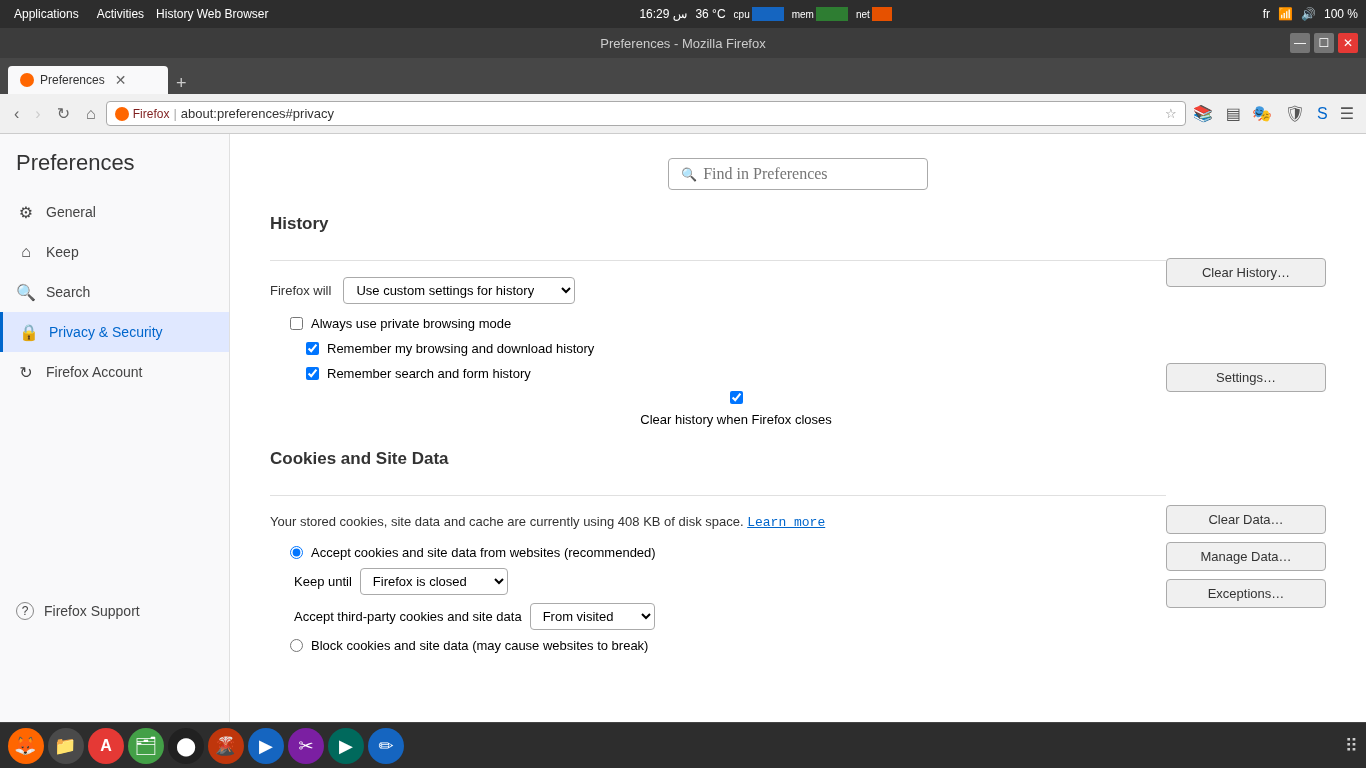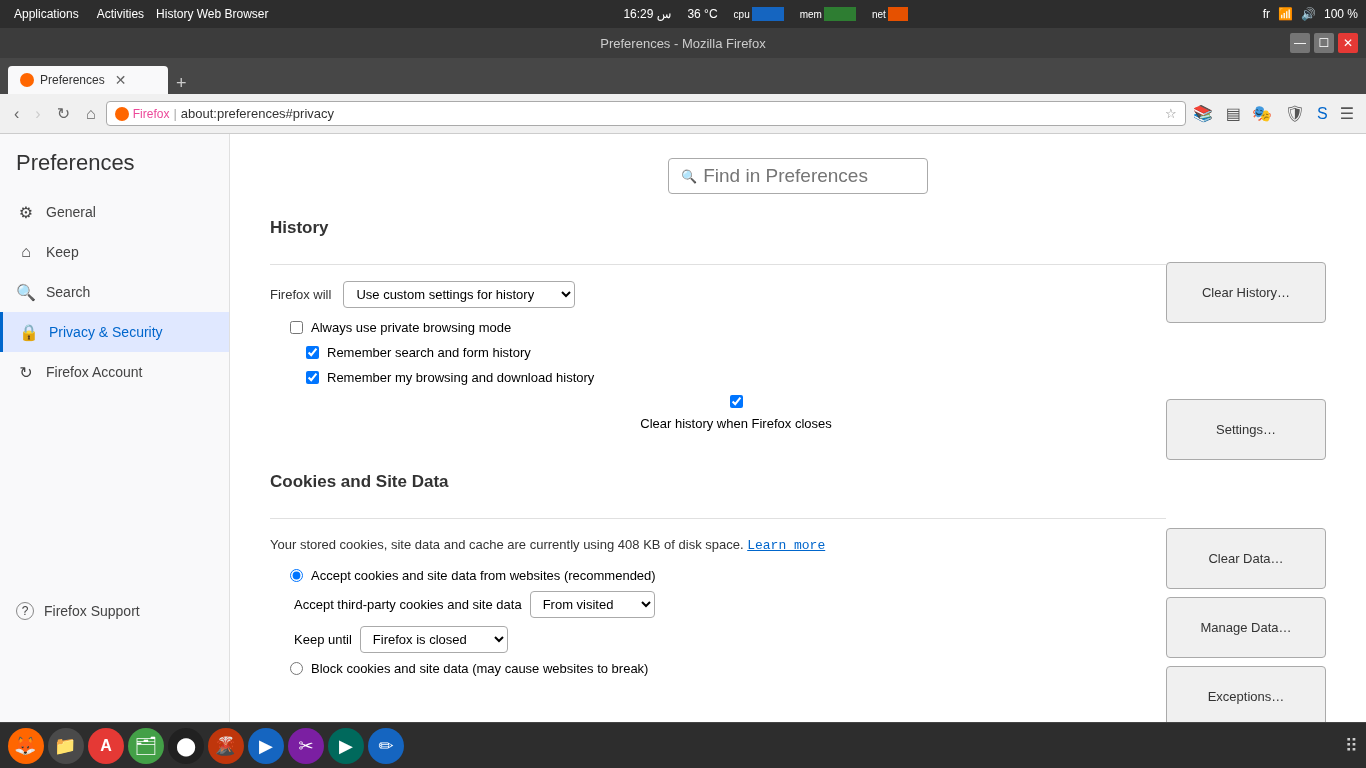--- a/index.html
+++ b/index.html
@@ -10,21 +10,21 @@
       background: #2d2d2d;
       color: #fff;
       height: 28px;
       display: flex;
       align-items: center;
       padding: 0 8px;
       font-size: 12px;
       justify-content: space-between;
     }
     .system-bar-left { display: flex; align-items: center; gap: 12px; }
-    .system-bar-center { display: flex; align-items: center; gap: 16px; }
+    .system-bar-center { display: flex; align-items: center; gap: 8px; }
     .system-bar-right { display: flex; align-items: center; gap: 8px; }
     .sys-btn { background: none; border: none; color: #fff; font-size: 12px; cursor: pointer; padding: 2px 6px; }
     .cpu-bar { display: flex; align-items: center; gap: 2px; font-size: 10px; }
     .bar-visual { width: 32px; height: 14px; background: #1565c0; display: inline-block; }
     .bar-visual.green { background: #2e7d32; }
     .bar-visual.orange { background: #e65100; }
     .title-bar { background: #3c3c3c; height: 30px; display: flex; align-items: center; justify-content: center; color: #ccc; font-size: 13px; position: relative; }
     .window-controls { position: absolute; right: 8px; display: flex; gap: 4px; }
     .win-btn { width: 20px; height: 20px; border: none; cursor: pointer; font-size: 12px; display: flex; align-items: center; justify-content: center; color: #fff; border-radius: 2px; }
     .win-btn.minimize { background: #757575; }
@@ -68,21 +68,21 @@
     .search-bar { display: flex; align-items: center; gap: 6px; border: 1px solid #aaa; border-radius: 4px; padding: 6px 12px; width: 260px; background: #fff; }
     .search-bar input { border: none; outline: none; font-size: 13px; width: 100%; background: transparent; }
 
     
     .section-title { font-size: 17px; font-weight: 600; color: #333; margin-bottom: 16px; border-bottom: 1px solid #e0e0e0; padding-bottom: 26px; }
     .setting-row { display: flex; align-items: center; gap: 12px; margin-bottom: 12px; }
     .setting-label { font-size: 13px; color: #333; }
     select { border: 1px solid #aaa; border-radius: 4px; padding: 4px 24px 4px 8px; font-size: 13px; background: #fff; cursor: pointer; appearance: auto; }
     .checkbox-row { display: flex; align-items: center; gap: 8px; margin-bottom: 10px; padding-left: 20px; }
     .checkbox-row input[type="checkbox"] { cursor: pointer; }
-    .btn-secondary { background: #f0f0f0; border: 1px solid #aaa; border-radius: 4px; padding: 22px 14px; font-size: 13px; cursor: pointer; color: #333; }
+    .btn-secondary { background: #f0f0f0; border: 1px solid #aaa; border-radius: 4px; padding: 6px 14px; font-size: 13px; cursor: pointer; color: #333; }
     .two-col { display: flex; justify-content: space-between; align-items: flex-start; }
     .left-col { flex: 1; }
     .right-col { display: flex; flex-direction: column; gap: 8px; min-width: 160px; }
 
     
     .cookies-section { margin-top: 12px; }
     .cookies-desc { font-size: 13px; color: #333; margin-bottom: 12px; line-height: 1.5; }
     .learn-more { color: #0066cc; text-decoration: underline; cursor: pointer; font-family: Liberation Mono, monospace; }
     .radio-row { display: flex; align-items: center; gap: 8px; margin-bottom: 8px; padding-left: 20px; }
     .radio-row input[type="radio"] { cursor: pointer; }
@@ -155,21 +155,21 @@
   <button class="tab-new">+</button>
 </div>
 
 <div class="nav-bar">
   <button class="nav-btn">‹</button>
   <button class="nav-btn disabled">›</button>
   <button class="nav-btn">↻</button>
   <button class="nav-btn">⌂</button>
   <div class="url-bar">
     <div class="url-favicon"></div>
-    <span style="color:#ec4899;font-size:12px;">Firefox</span>
+    <span style="color:#7f1d1d;font-size:12px;">Firefox</span>
     <span style="color:#aaa;">|</span>
     <input class="url-text" type="text" value="about:preferences#privacy" style="">
     <span class="url-star">☆</span>
   </div>
   <div class="toolbar-icons">
     <span class="toolbar-icon">📚</span>
     <span class="toolbar-icon">▤</span>
     <span class="toolbar-icon teal">🎭</span>
     <span class="toolbar-icon">🛡</span>
     <span class="toolbar-icon blue">S</span>
@@ -207,46 +207,46 @@
         <span>Firefox Support</span>
       </div>
     </div>
   </div>
 
   <div class="content">
 
     <div class="search-bar-container">
       <div class="search-bar">
         <span style="color:#888;">🔍</span>
-        <input type="text" style="border: none; outline: none; font-size: 19px; width: 100%; background: transparent;" placeholder="Find in Preferences">
+        <input type="text" style="border: none; outline: none; font-size: 16px; width: 100%; background: transparent; font-family: Liberation Serif, serif;" placeholder="Find in Preferences">
       </div>
     </div>
 
     <div class="two-col">
       <div class="left-col">
         <div class="section-title">History</div>
         <div class="setting-row">
           <span class="setting-label">Firefox will</span>
           <select>
             <option>Use custom settings for history</option>
             <option>Remember history</option>
             <option>Never remember history</option>
           </select>
         </div>
         <div class="checkbox-row">
           <input type="checkbox" id="cb-private" style="">
           <label for="cb-private">Always use private browsing mode</label>
         </div>
         <div class="checkbox-row" style="padding-left:36px;">
+          <input type="checkbox" id="cb-browsing" checked="" style="">
+          <label for="cb-browsing">Remember my browsing and download history</label>
+        </div>
+        <div class="checkbox-row" style="padding-left:36px;">
           <input type="checkbox" id="cb-search" checked="" style="">
           <label for="cb-search">Remember search and form history</label>
-        </div>
-        <div class="checkbox-row" style="padding-left:36px;">
-          <input type="checkbox" id="cb-browsing" checked="" style="">
-          <label for="cb-browsing">Remember my browsing and download history</label>
         </div>
         <div class="checkbox-row" style="padding-left:36px;flex-direction:column;">
           <input type="checkbox" id="cb-clear" checked="" style="">
           <label for="cb-clear">Clear history when Firefox closes</label>
         </div>
       </div>
       <div class="right-col" style="padding-top:44px;">
         <button class="btn-secondary">Clear History…</button>
         <div style="height:60px;"></div>
         <button class="btn-secondary">Settings…</button>
@@ -260,33 +260,33 @@
           <div class="cookies-desc">
             <span>Your stored cookies, site data and cache are currently using 408 KB of disk space.</span>
             <span> </span>
             <a class="learn-more">Learn more</a>
           </div>
           <div class="radio-row">
             <input type="radio" name="cookie-policy" id="r-accept" checked="" style="">
             <label for="r-accept">Accept cookies and site data from websites (recommended)</label>
           </div>
           <div class="inline-setting indent">
+            <span>Keep until</span>
+            <select>
+              <option>Firefox is closed</option>
+              <option>They expire</option>
+              <option>I close Firefox</option>
+            </select>
+          </div>
+          <div class="inline-setting indent">
             <span>Accept third-party cookies and site data</span>
             <select>
               <option>From visited</option>
               <option>Always</option>
               <option>Never</option>
-            </select>
-          </div>
-          <div class="inline-setting indent">
-            <span>Keep until</span>
-            <select>
-              <option>Firefox is closed</option>
-              <option>They expire</option>
-              <option>I close Firefox</option>
             </select>
           </div>
           <div class="radio-row">
             <input type="radio" name="cookie-policy" id="r-block" style="">
             <label for="r-block">Block cookies and site data (may cause websites to break)</label>
           </div>
         </div>
         <div class="right-col" style="padding-top:56px;">
           <button class="btn-secondary">Clear Data…</button>
           <button class="btn-secondary">Manage Data…</button>

